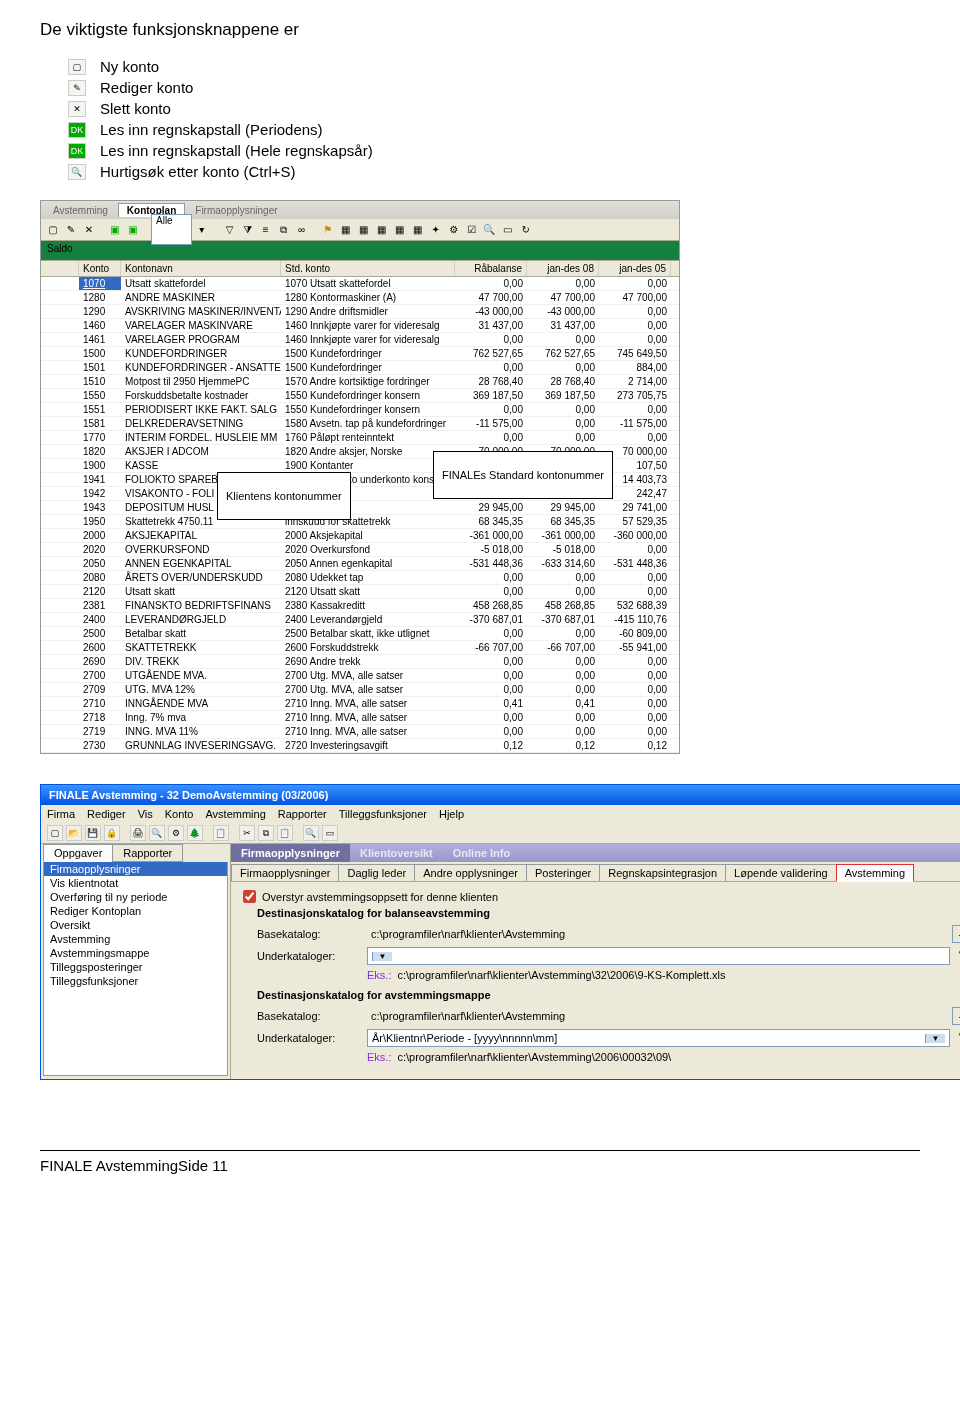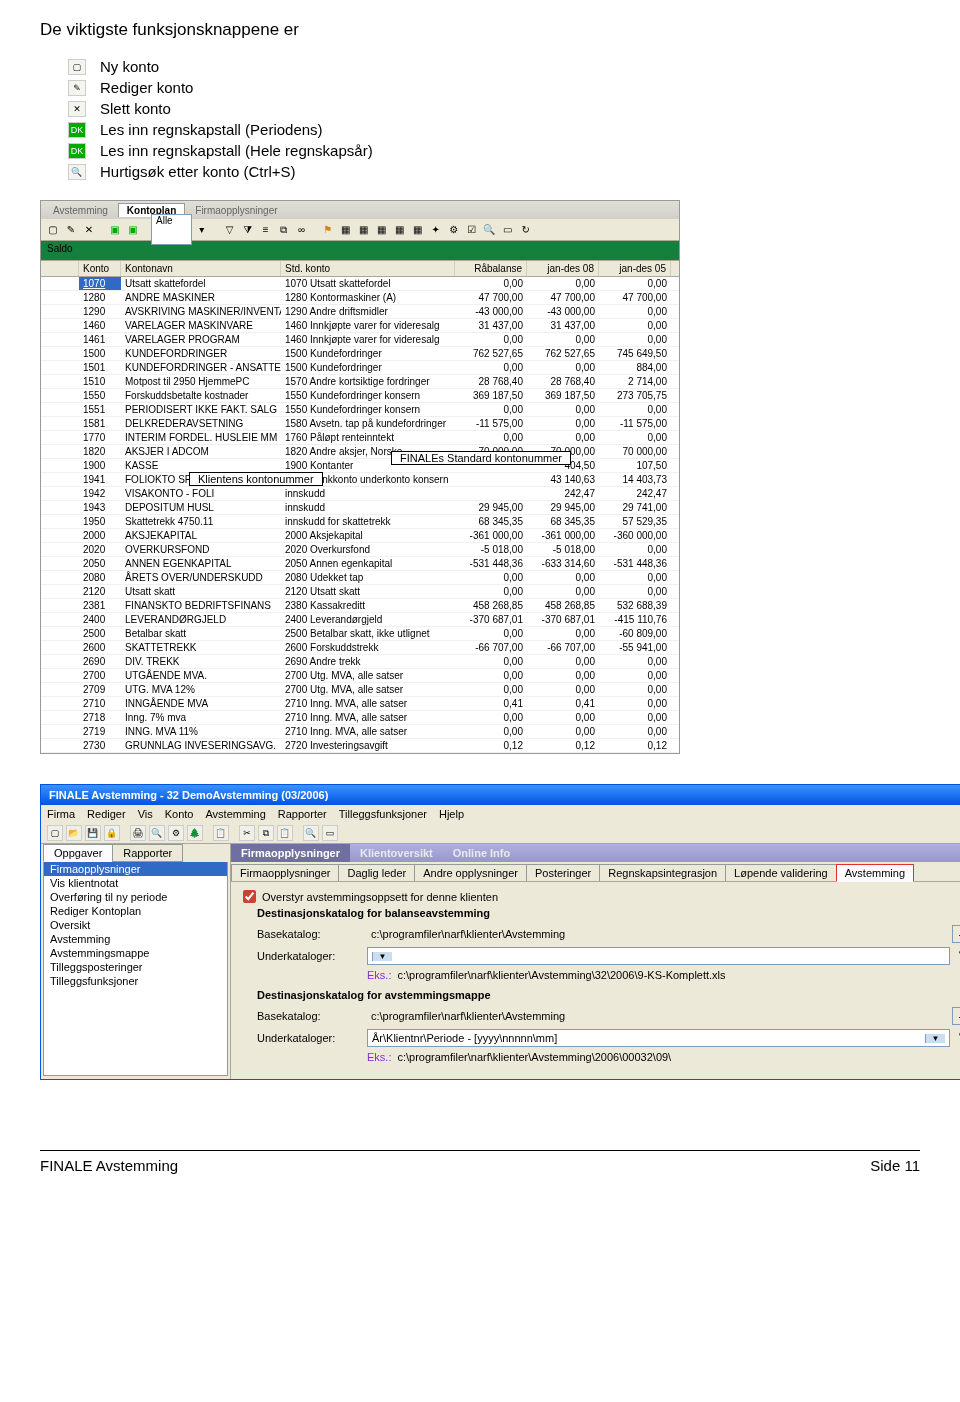--- a/index.html
+++ b/index.html
@@ -21,21 +21,21 @@
   .ss1-header > div { padding:2px 4px; border-right:1px solid #d0d0c0;}
   .chk { width:38px; text-align:center;}
   .ckto { width:42px;}
   .ckn { width:160px;}
   .cstd { width:174px;}
   .cnum { width:72px; text-align:right;}
   .ss1-body { background:#fff; max-height:480px; overflow:hidden;}
   .ss1-row { display:flex; font-size:10px; border-bottom:1px solid #f0f0f0;}
   .ss1-row > div { padding:1px 4px; overflow:hidden; white-space:nowrap;}
   .ss1-row.sel .ckto { background:#316ac5; color:#fff;text-decoration:underline;}
-  .callout { position:absolute; background:#fff; border:1px solid #000; padding:0 8px; font-size:11px; z-index:10;}
+  .callout { position:absolute; background:#fff; border:1px solid #000; padding:17px 8px; font-size:11px; z-index:10;margin-left:42px;}
   .screenshot2 { width:945px; margin-top:30px; border:1px solid #0054e3; font-family:Tahoma,sans-serif; font-size:11px; background:#ece9d8;}
   .ss2-title { background:linear-gradient(#3a93ff,#0054e3); color:#fff; padding:4px 8px; font-weight:bold; font-size:11px;}
   .ss2-menu { background:#ece9d8; padding:3px 6px; font-size:11px; display:flex; gap:12px;}
   .ss2-tb { background:#ece9d8; padding:2px 6px; display:flex; gap:3px; border-bottom:1px solid #aca899;}
   .ss2-tb span { width:16px; height:16px; display:inline-block; border:1px solid #ccc; background:#f0f0e8; font-size:9px; text-align:center; line-height:14px;}
   .ss2-main { display:flex;}
   .ss2-side { width:190px; background:#ece9d8; border-right:1px solid #aca899;}
   .ss2-side-tabs { display:flex; background:#ece9d8; padding:0 2px;align-items:flex-end;}
   .ss2-side-tab { border:1px solid #919b9c; padding:2px 10px; font-size:11px; background:#ece9d8; margin-right:-1px;}
   .ss2-side-tab.act { background:#fcfcfe; border-bottom:1px solid #fcfcfe;}
@@ -53,21 +53,21 @@
   .ss2-check { display:flex; align-items:center; gap:6px; margin-bottom:4px;}
   .ss2-check input { accent-color:#d04030;}
   .ss2-h { font-weight:bold; font-size:11px; margin:4px 0 6px 0;}
   .ss2-field { display:flex; align-items:center; margin-bottom:4px;}
   .ss2-label { width:110px;}
   .ss2-input { flex:1; background:#fff; border:1px solid #7f9db9; padding:1px 4px; height:18px; font-size:11px; display:flex; align-items:center;}
   .ss2-btn-browse { width:20px; height:18px; border:1px solid #7f9db9; background:#ece9d8; margin-left:2px; text-align:center; font-size:9px; line-height:14px;}
   .ss2-dd { width:20px; background:#cde; border-left:1px solid #7f9db9; text-align:center; font-size:8px;}
   .ss2-eks { margin-left:110px; display:flex; gap:6px; font-size:11px; margin-bottom:8px;}
   .ss2-eks .lbl { color:#8a2be2;}
-  .footer { border-top:1px solid #000; margin:70px 40px 0 40px; padding:6px 0 20px 0; display:flex; justify-content:space-between; font-size:15px; }
+  .footer { border-top:1px solid #000; margin:70px 40px 0 40px; padding:6px 0 20px 0; display:flex; font-size:15px; }
 </style>
 </head>
 <body>
 
 <div class="page">
   <h2>De viktigste funksjonsknappene er</h2>
 
   <div class="funcs">
     <div class="func-row">
       <span class="func-icon">▢</span>
@@ -443,21 +443,21 @@
           <div class="chk"></div>
           <div class="ckto">2730</div>
           <div class="ckn">GRUNNLAG INVESERINGSAVG.</div>
           <div class="cstd">2720 Investeringsavgift</div>
           <div class="cnum">0,12</div>
           <div class="cnum">0,12</div>
           <div class="cnum">0,12</div>
         </div>
       </div>
 
-    <div class="callout" style="top:271px; left:148px;">
+    <div class="callout" style="top:271px; left:134px;">
       <div>Klientens kontonummer</div>
     </div>
     <div class="callout" style="top:250px; left:350px;">
       <div>FINALEs Standard kontonummer</div>
     </div>
   </div>
 
   <div class="screenshot2">
     <div class="ss2-title">FINALE Avstemming - 32 DemoAvstemming (03/2006)</div>
     <div class="ss2-menu">

